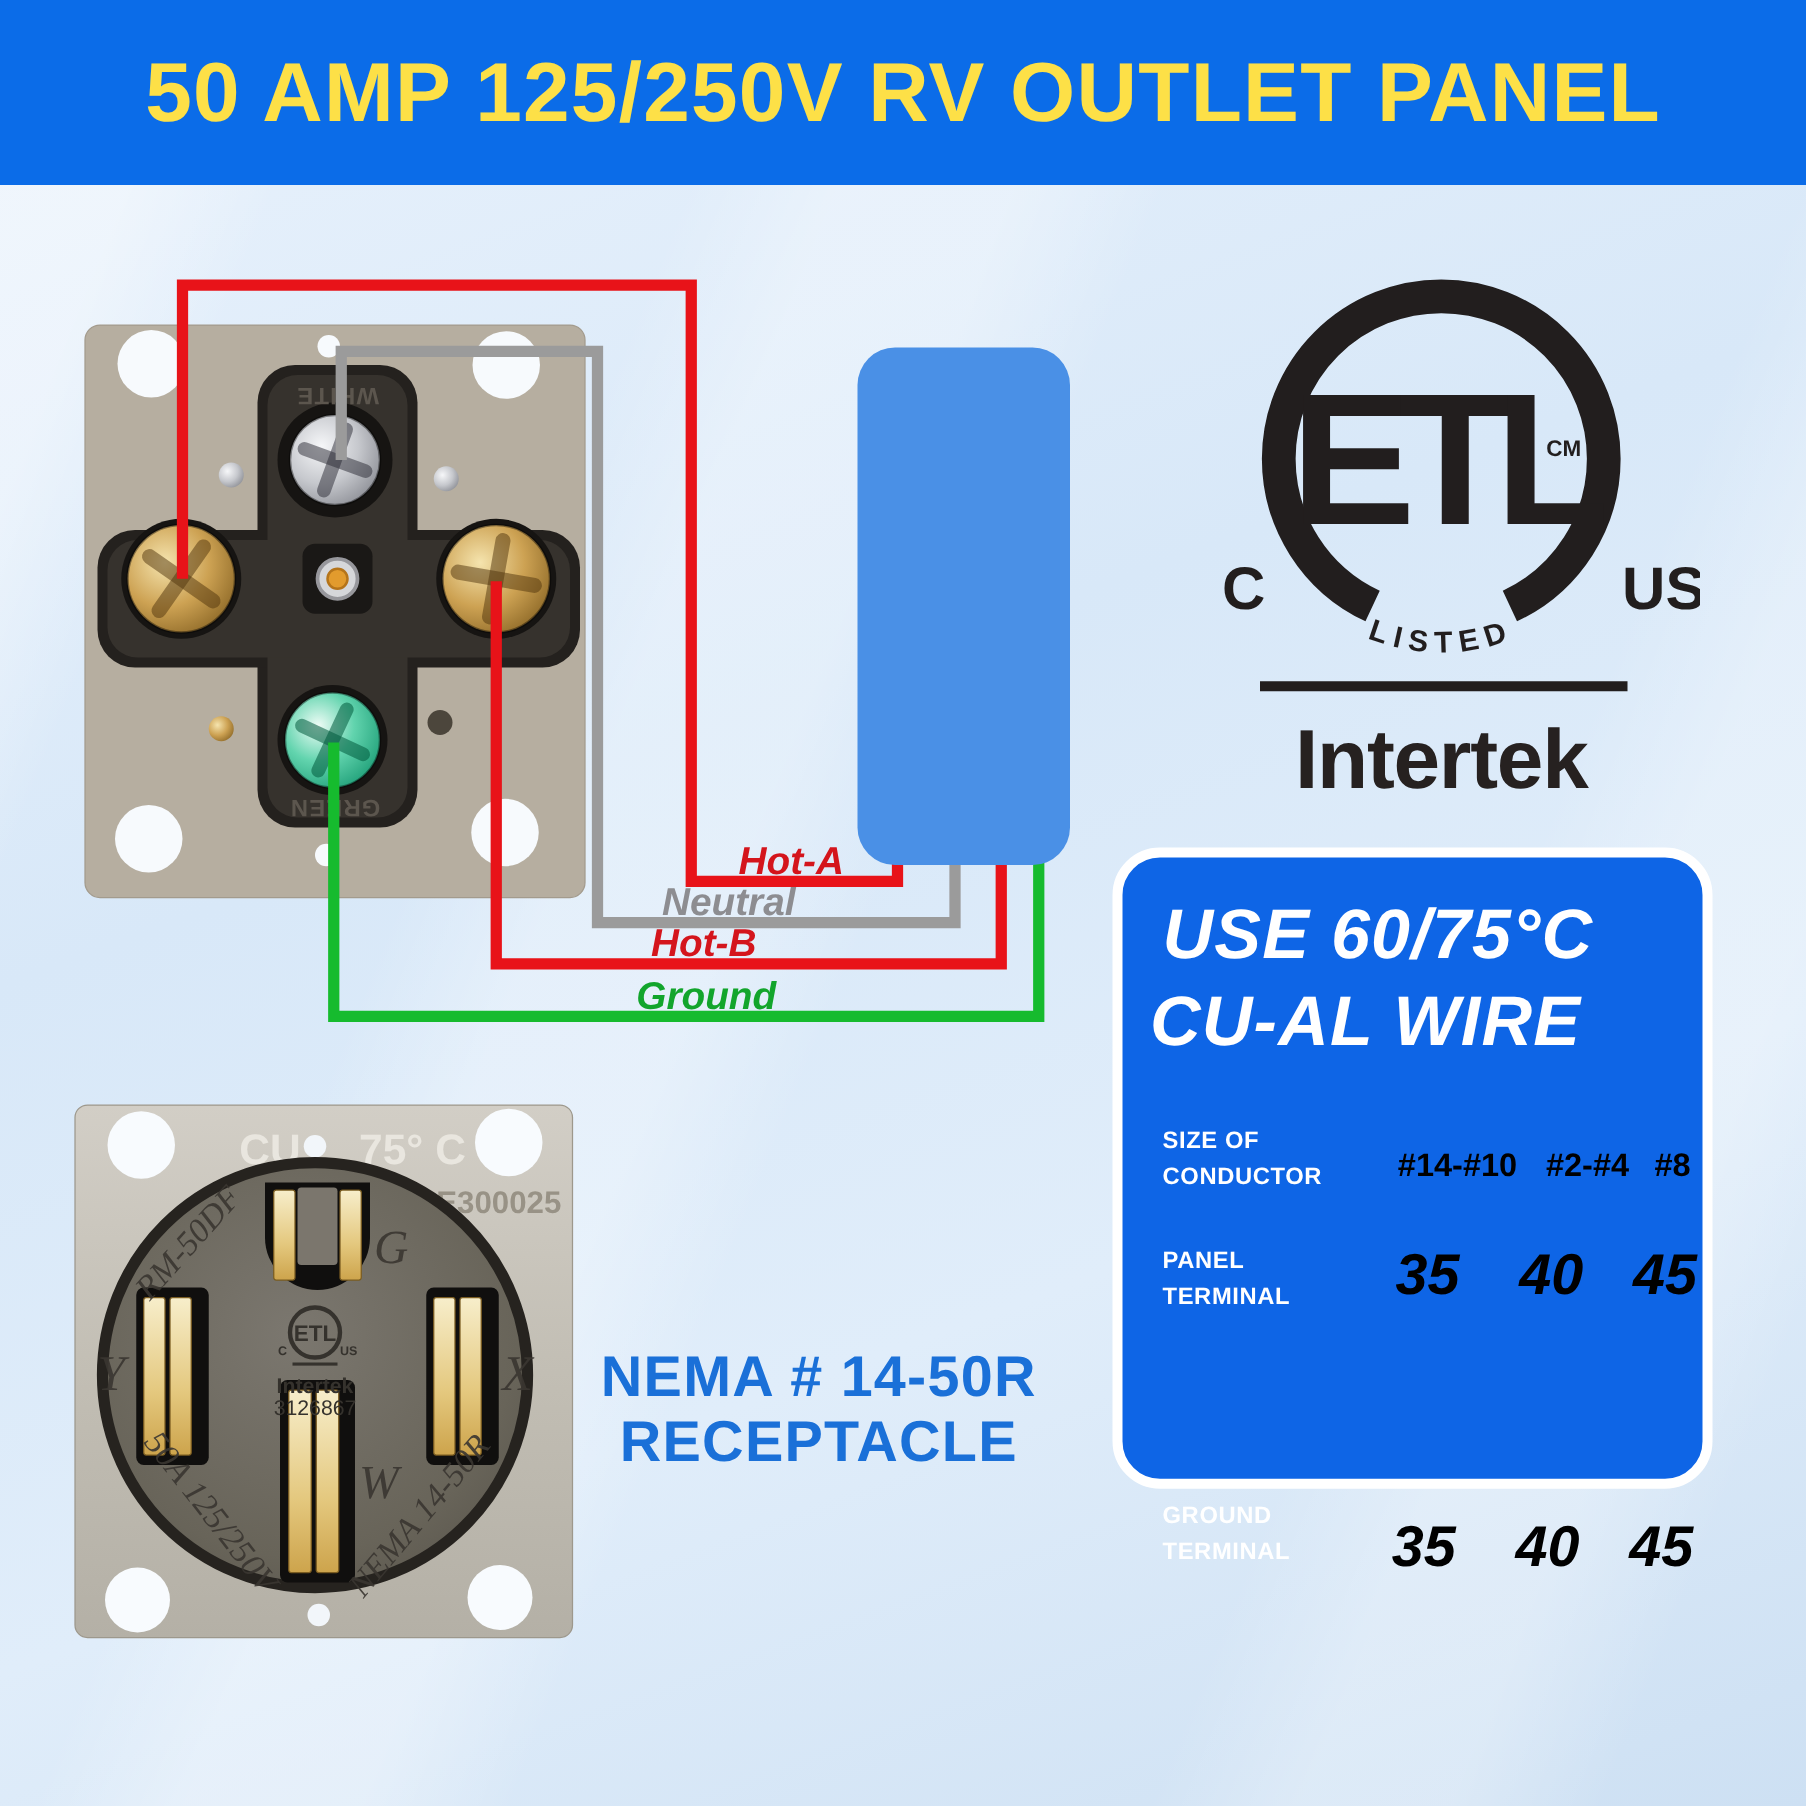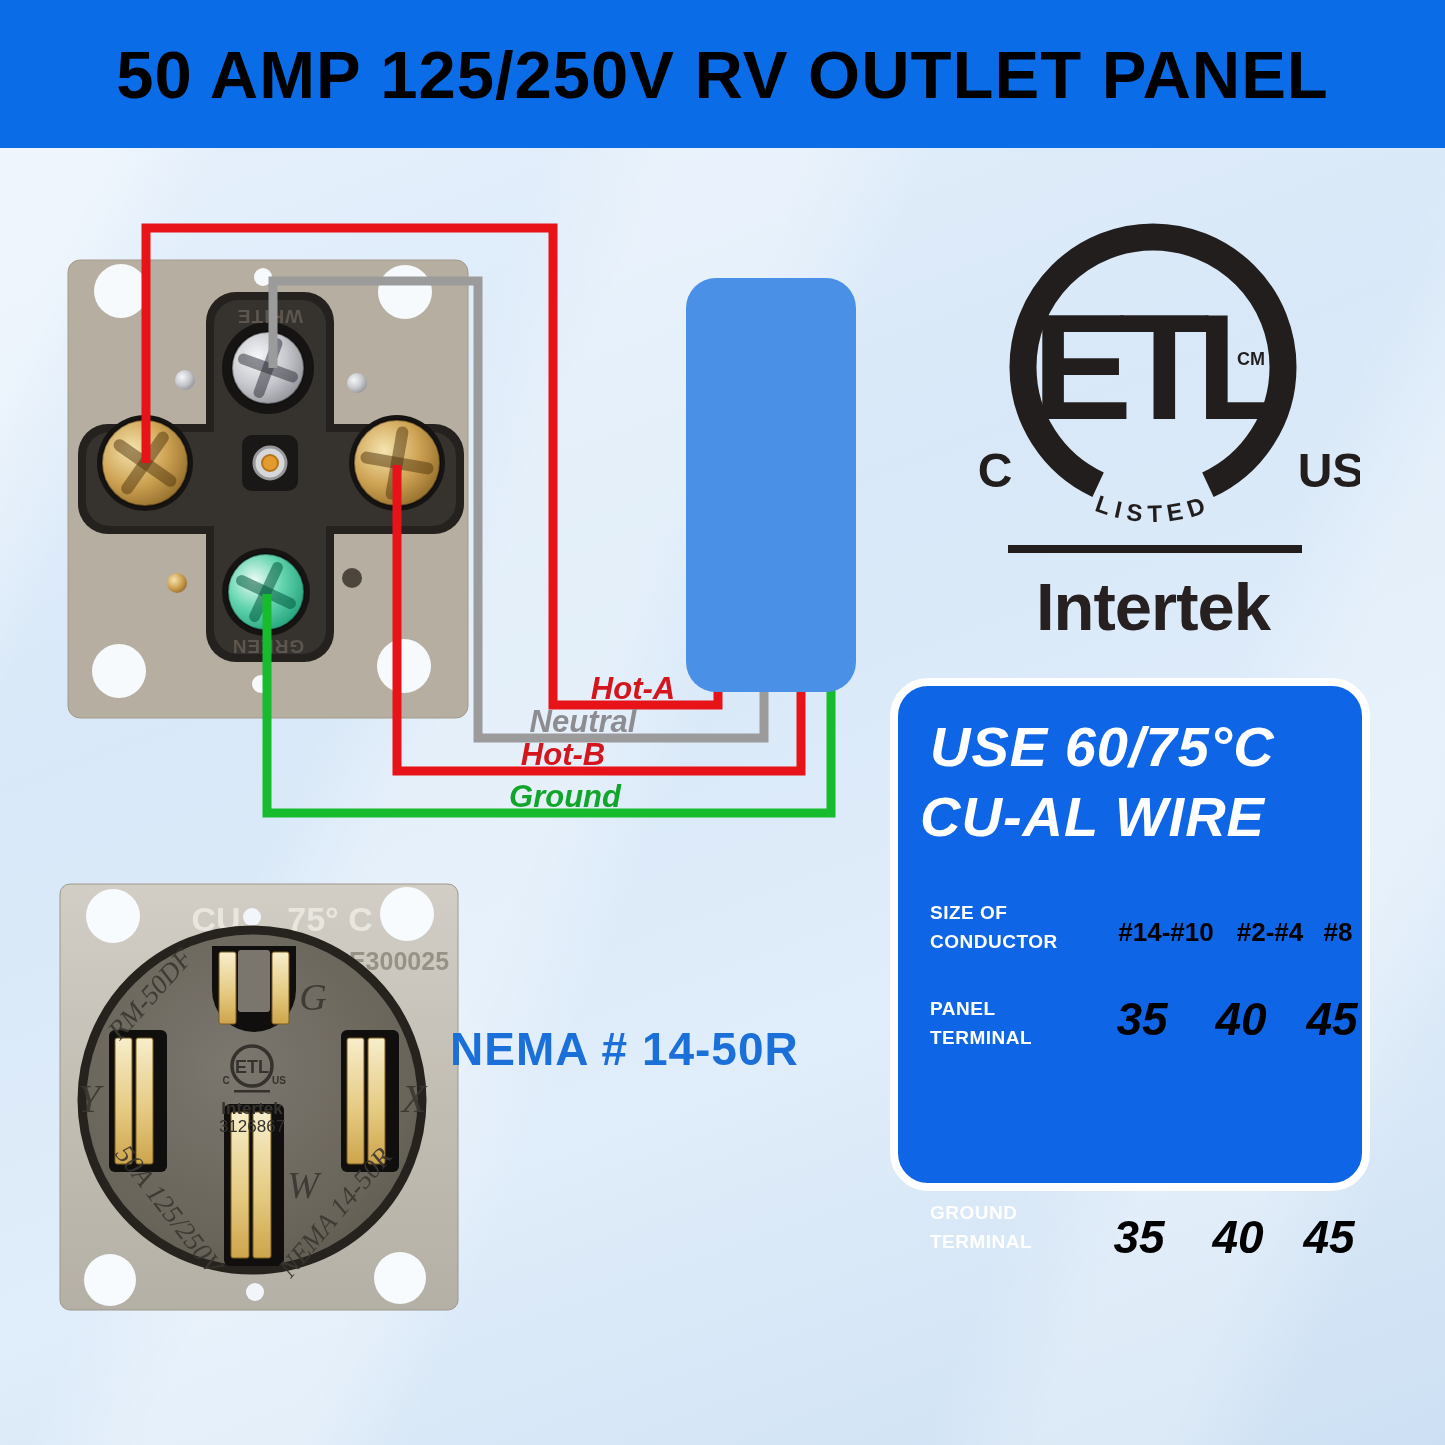--- a/index.html
+++ b/index.html
@@ -4,30 +4,30 @@
 <style>
   html,body{margin:0;padding:0;}
   body{width:1445px;height:1445px;overflow:hidden;font-family:"Liberation Sans",sans-serif;}
   #stage{position:relative;width:1445px;height:1445px;
     background:
       linear-gradient(112deg, rgba(255,255,255,.38) 0 8%, rgba(255,255,255,0) 14% 30%, rgba(255,255,255,.30) 36% 43%, rgba(255,255,255,0) 49% 74%, rgba(255,255,255,.25) 80% 86%, rgba(255,255,255,0) 92%),
       linear-gradient(160deg,#e9f2fc 0%,#d8e8f8 40%,#e0edfa 68%,#cde0f3 100%);
   }
   .hdr{position:absolute;left:0;top:0;width:1445px;height:148px;background:#0b6ce8;
     display:flex;align-items:center;justify-content:center;}
-  .hdr-title{color:#000000;font-size:67px;font-weight:bold;letter-spacing:1px;white-space:nowrap;}
+  .hdr-title{color:#fde047;font-size:67px;font-weight:bold;letter-spacing:1px;white-space:nowrap;}
   svg{position:absolute;}
   .spec-panel{position:absolute;left:890px;top:678px;width:480px;height:513px;box-sizing:border-box;
     background:#0e65e6;border:8px solid #ffffff;border-radius:38px;}
   .spec-panel .abs{position:absolute;color:#ffffff;}
   .sp-title{font-size:56px;font-weight:bold;font-style:italic;letter-spacing:1px;white-space:nowrap;}
   .sp-label{font-size:19px;font-weight:bold;line-height:29px;letter-spacing:.5px;}
   .sp-col{position:absolute;transform:translateX(-50%);font-size:26px;font-weight:bold;white-space:nowrap;}
   .sp-val{position:absolute;transform:translateX(-50%);font-size:46px;font-weight:bold;font-style:italic;}
-  .caption{position:absolute;left:450px;top:1024px;width:410px;
+  .caption{position:absolute;left:450px;top:1076px;width:410px;text-align:center;
     color:#1a70d8;font-weight:bold;font-size:46px;line-height:1.13;letter-spacing:1px;}
   .intertek-block{position:absolute;left:950px;top:215px;width:410px;height:440px;}
 </style>
 </head>
 <body>
 
 <div id="stage">
 
   <div class="hdr">
     <div class="hdr-title">50 AMP 125/250V RV OUTLET PANEL</div>
@@ -251,15 +251,16 @@
         <text x="279" y="1084" font-size="10" font-weight="bold">US</text>
         <rect x="234" y="1090" width="36" height="2.5"></rect>
         <text x="252" y="1114" font-size="17" font-weight="bold">Intertek</text>
         <text x="252" y="1132" font-size="17">3126867</text>
       </g>
     </g>
   </svg>
 
   <div class="caption">
     <div>NEMA # 14-50R</div>
+    <div>RECEPTACLE</div>
   </div>
 
 </div>
 
 </body></html>

